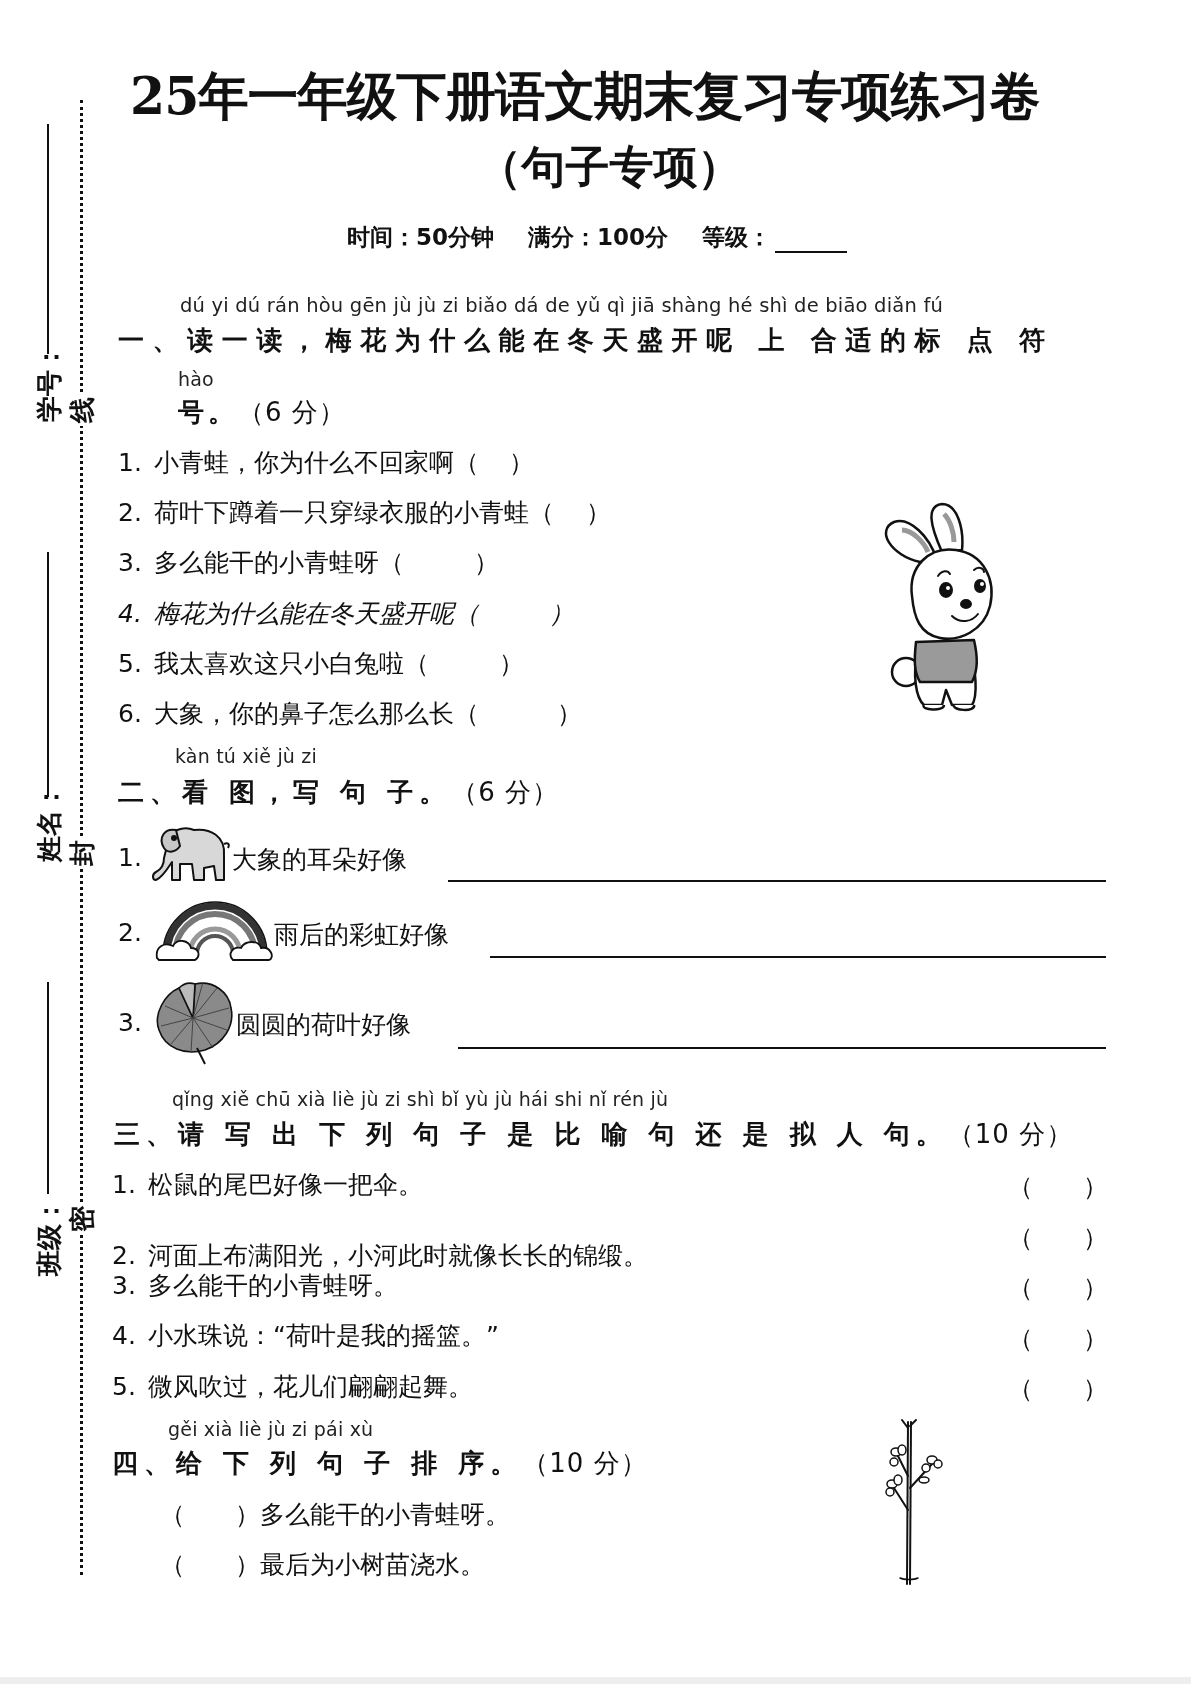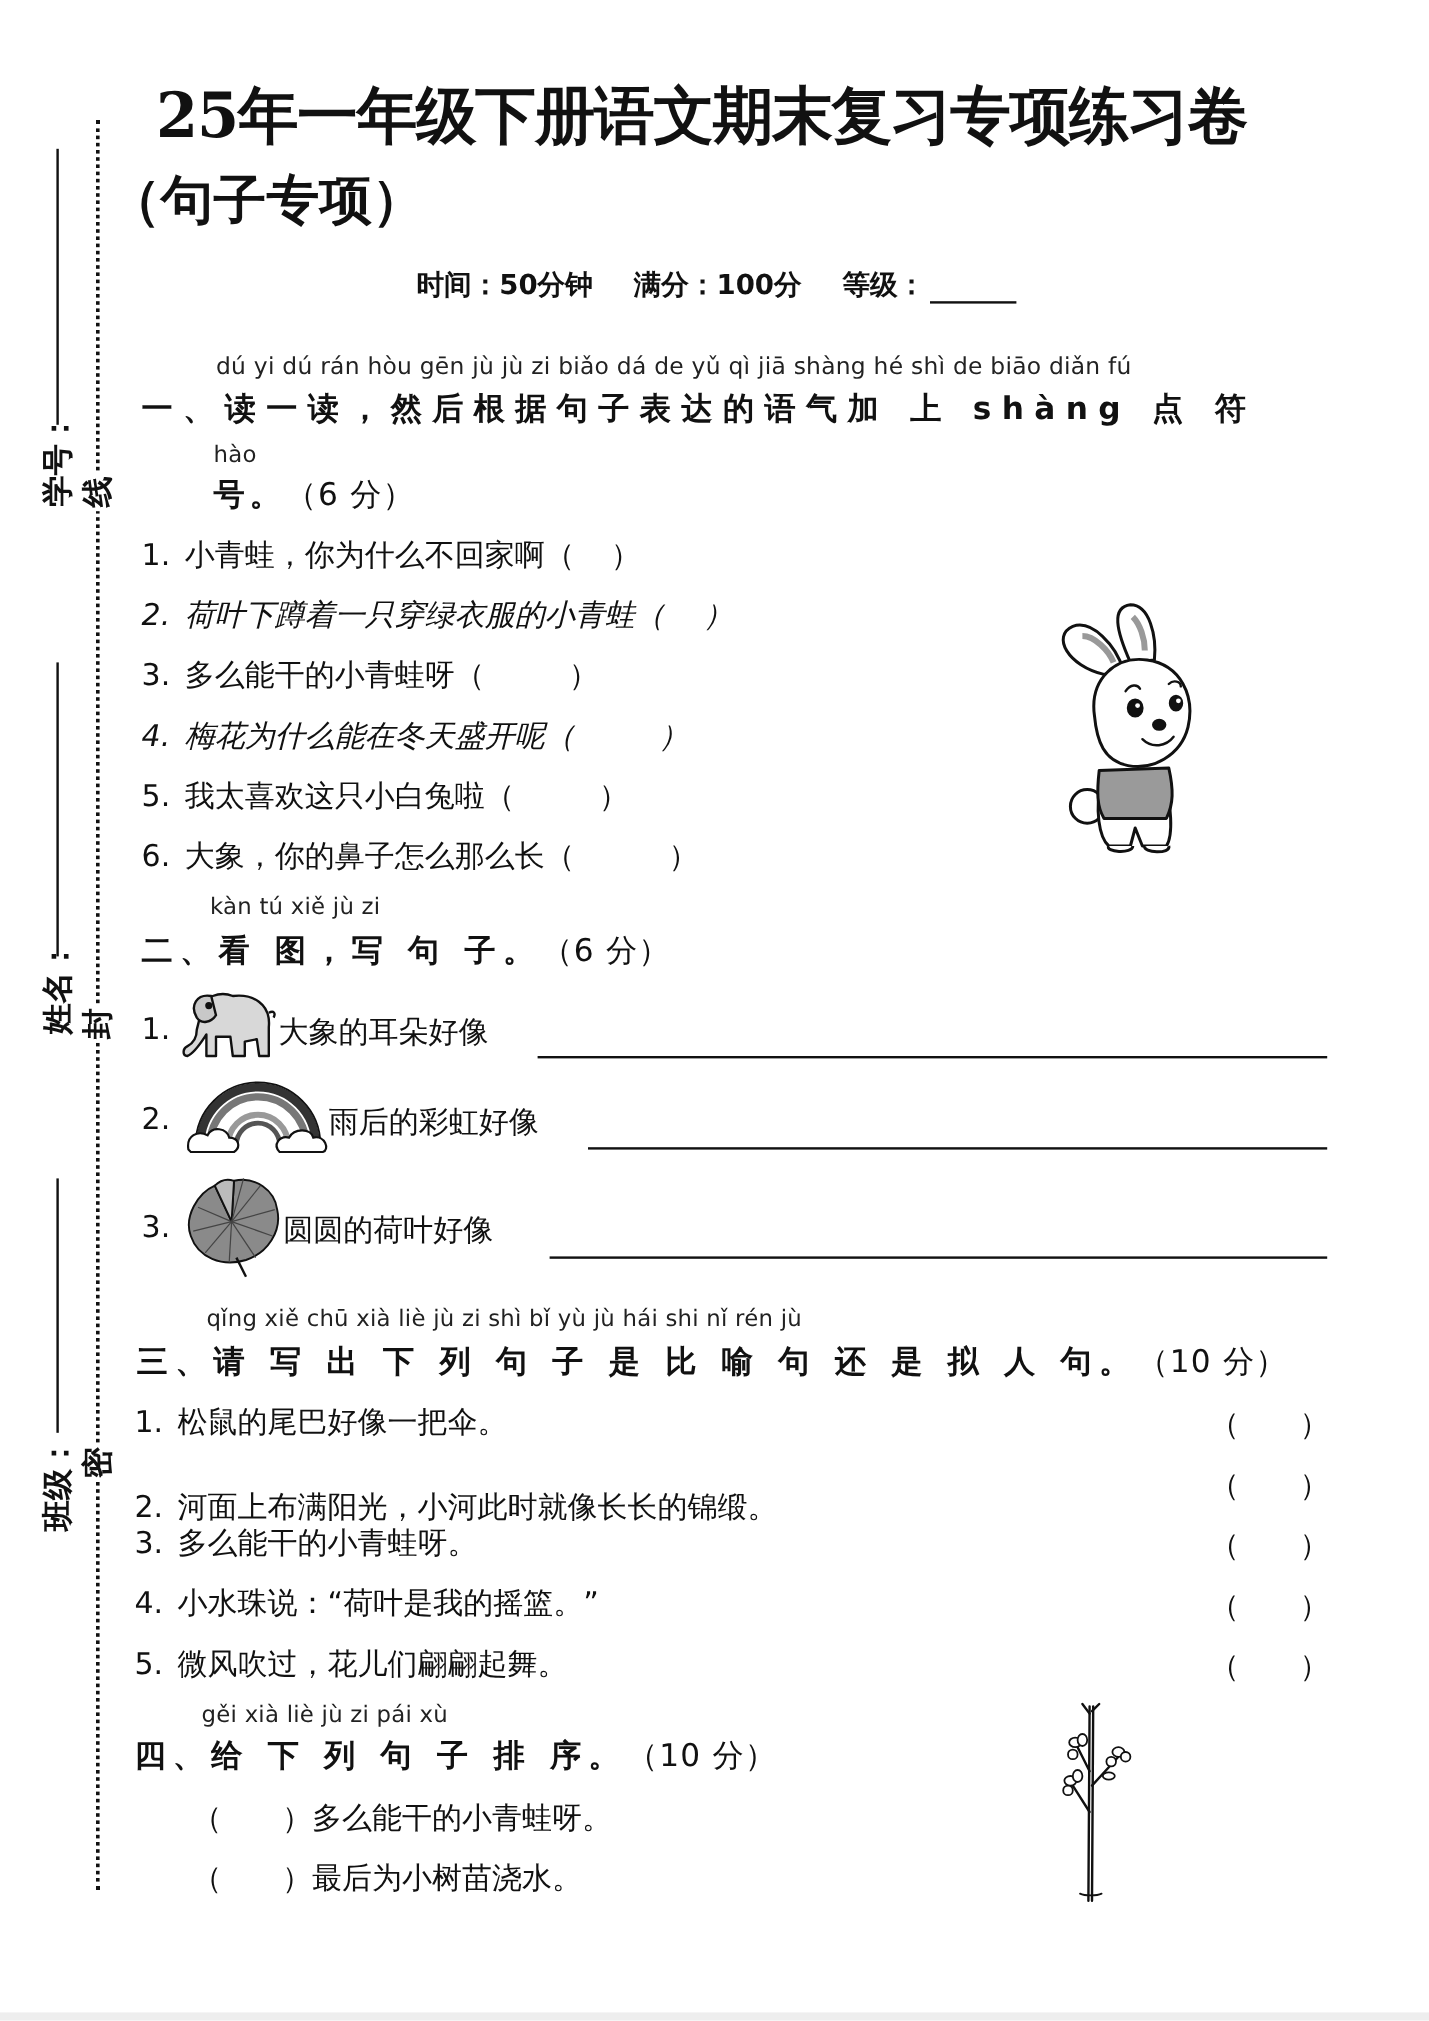--- a/index.html
+++ b/index.html
@@ -68,21 +68,21 @@
       letter-spacing: -1px;
       white-space: nowrap;
       transform: scaleX(0.97);
       transform-origin: left;
     }
     .subtitle {
       position: absolute;
       left: 0;
       width: 1129px;
       top: 138px;
-      text-align: left;
+      text-align: center;
       font-family: "DejaVu Serif", "Liberation Serif", serif;
       font-size: 44px;
       font-weight: bold;
       padding-left: 90px;
     }
     .meta {
       position: absolute;
       top: 222px;
       left: 347px;
       font-size: 23px;
@@ -166,30 +166,30 @@
 
 <div class="title">25年一年级下册语文期末复习专项练习卷</div>
 <div class="subtitle">（句子专项）</div>
 <div class="meta">
   <span>时间：50分钟</span>
   <span>满分：100分</span>
   <span style="margin-right:4px;">等级：</span><span class="blank"></span>
 </div>
 
 <div class="pinyin" style="left:180px;top:294px;font-size:19.5px;">dú yi dú  rán hòu gēn jù  jù  zi biǎo dá de yǔ  qì  jiā shàng hé  shì de biāo diǎn fú</div>
-<div class="sec-title" style="left:118px;top:323px;letter-spacing:8.6px;">一、读一读，然后根据句子表达的语气加 上 shàng 点 符</div>
+<div class="sec-title" style="left:118px;top:323px;letter-spacing:8.6px;">一、读一读，梅花为什么能在冬天盛开呢 上 合适的标 点 符</div>
 <div class="pinyin" style="left:178px;top:368px;">hào</div>
 <div class="sec-title" style="left:178px;top:395px;letter-spacing:4px;text-align:center;">
   <span>号。</span><span class="score">（6 分）</span>
 </div>
 
 <div class="item" style="left:118px;top:446px;">
   <span class="num">1.</span><span>小青蛙，你为什么不回家啊</span><span>（</span><span class="paren-gap" style="width:30px;"></span><span>）</span>
 </div>
-<div class="item" style="left:118px;top:496px;font-style:italic;">
+<div class="item" style="left:118px;top:496px;">
   <span class="num">2.</span><span>荷叶下蹲着一只穿绿衣服的小青蛙</span><span>（</span><span class="paren-gap" style="width:32px;"></span><span>）</span>
 </div>
 <div class="item" style="left:118px;top:546px;">
   <span class="num">3.</span><span>多么能干的小青蛙呀</span><span>（</span><span class="paren-gap" style="width:70px;"></span><span>）</span>
 </div>
 <div class="item" style="left:118px;top:597px;font-style:italic;">
   <span class="num">4.</span><span>梅花为什么能在冬天盛开呢</span><span>（</span><span class="paren-gap" style="width:70px;"></span><span>）</span>
 </div>
 <div class="item" style="left:118px;top:647px;">
   <span class="num">5.</span><span>我太喜欢这只小白兔啦</span><span>（</span><span class="paren-gap" style="width:70px;"></span><span>）</span>

